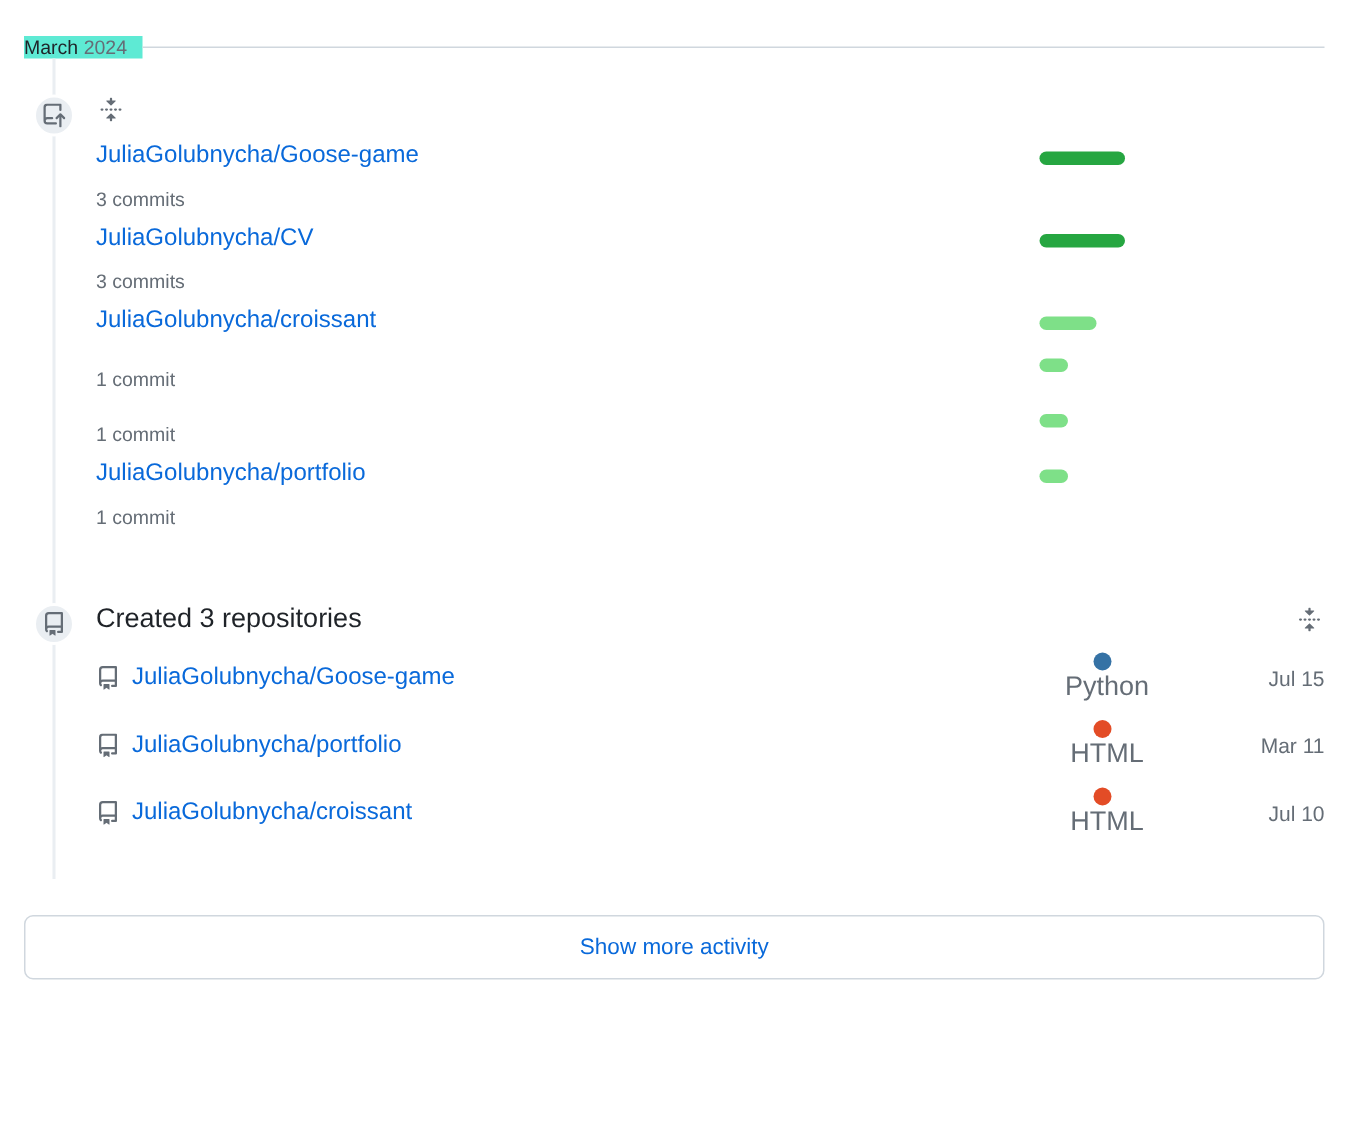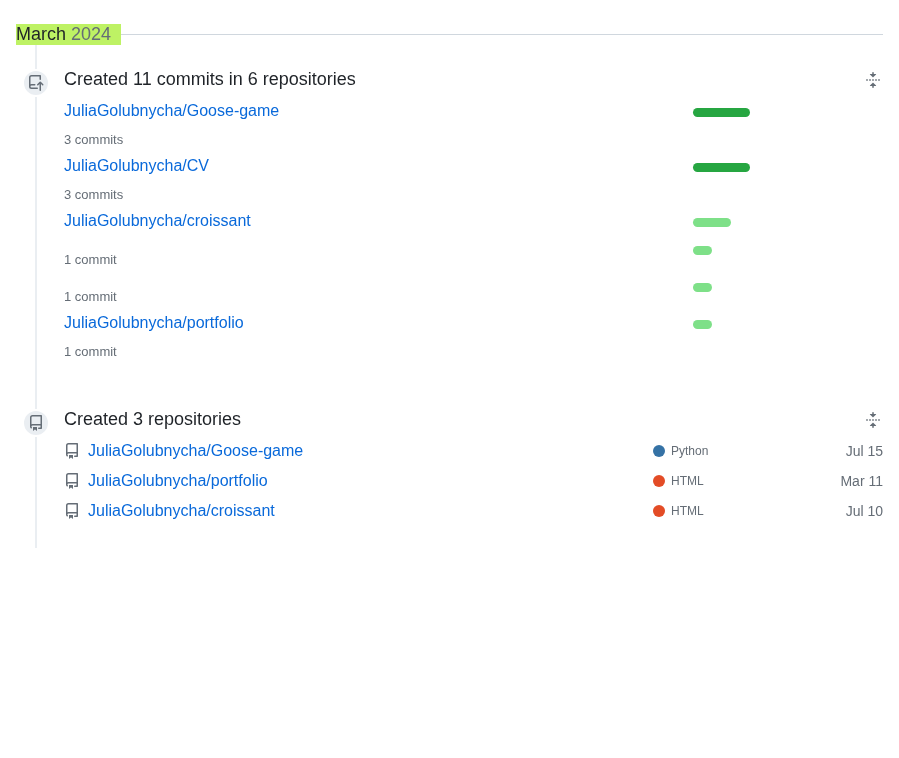--- a/index.html
+++ b/index.html
@@ -10,24 +10,24 @@
     width: 899px;
     font-size: 14px;
   }
   .container { padding: 0 16px; }
   .timeline-header {
     display: flex;
     align-items: center;
     margin: 24px 0 0 0;
   }
   .timeline-header-label {
-    font-size: 18px;
+    font-size: 13px;
     color: #1f2328;
     padding-right: 10px;
-    background: #bef264;
+    background: #5eead4;
   }
   .timeline-header-label .year { color: #656d76; }
   .timeline-header-line {
     flex: 1;
     height: 1px;
     background: #d0d7de;
   }
   .timeline {
     position: relative;
     padding-left: 24px;
@@ -121,21 +121,22 @@
     color: #656d76;
   }
   .repo-icon-cell svg { fill: #656d76; }
   .repo-name-cell { flex: 1; }
   .repo-name-cell a { color: #0969da; font-size: 16px; text-decoration: none; }
   .lang-cell {
     width: 170px;
     display: flex;
     align-items: center;
     color: #656d76;
-    font-size: 12px;
+    font-size: 18px;
+    flex-direction: column;
   }
   .lang-dot {
     width: 12px;
     height: 12px;
     border-radius: 50%;
     margin-right: 6px;
   }
   .date-cell {
     width: 60px;
     text-align: right;
@@ -169,21 +170,20 @@
 
   <div class="timeline">
 
     <div class="timeline-item">
       <div class="timeline-badge">
         <svg width="16" height="16" viewBox="0 0 16 16">
             <path d="M1 2.5A2.5 2.5 0 0 1 3.5 0h8.75a.75.75 0 0 1 .75.75v3.5a.75.75 0 0 1-1.5 0V1.5h-8a1 1 0 0 0-1 1v6.708A2.493 2.493 0 0 1 3.5 9h3.25a.75.75 0 0 1 0 1.5H3.5a1 1 0 0 0 0 2h5.75a.75.75 0 0 1 0 1.5H3.5A2.5 2.5 0 0 1 1 11.5Zm13.23 7.79h-.001l-1.224-1.224v6.184a.75.75 0 0 1-1.5 0V9.066L10.28 10.29a.75.75 0 0 1-1.06-1.061l2.505-2.504a.75.75 0 0 1 1.06 0L15.29 9.23a.751.751 0 0 1-1.061 1.06Z"></path>
           </svg>
       </div>
       <div class="item-header">
-        <h3 class="item-title">Created 11 commits in 6 repositories</h3>
         <div class="collapse-btn">
           <svg width="16" height="16" viewBox="0 0 16 16">
               <path d="M10.896 2H8.75V.75a.75.75 0 0 0-1.5 0V2H5.104a.25.25 0 0 0-.177.427l2.896 2.896a.25.25 0 0 0 .354 0l2.896-2.896A.25.25 0 0 0 10.896 2ZM8.75 15.25a.75.75 0 0 1-1.5 0V14H5.104a.25.25 0 0 1-.177-.427l2.896-2.896a.25.25 0 0 1 .354 0l2.896 2.896a.25.25 0 0 1-.177.427H8.75v1.25Zm-6.5-6.5a.75.75 0 0 0 0-1.5h-.5a.75.75 0 0 0 0 1.5h.5ZM6 8a.75.75 0 0 1-.75.75h-.5a.75.75 0 0 1 0-1.5h.5A.75.75 0 0 1 6 8Zm2.25.75a.75.75 0 0 0 0-1.5h-.5a.75.75 0 0 0 0 1.5h.5ZM12 8a.75.75 0 0 1-.75.75h-.5a.75.75 0 0 1 0-1.5h.5A.75.75 0 0 1 12 8Zm2.25.75a.75.75 0 0 0 0-1.5h-.5a.75.75 0 0 0 0 1.5h.5Z"></path>
             </svg>
         </div>
       </div>
       <div class="commits-list" id="commits-list">
           <div class="commit-row">
     <div class="commit-left">
       <a href="#" class="repo-link">JuliaGolubnycha/Goose-game</a>
@@ -290,14 +290,15 @@
       <span class="lang-dot" style="background:#e34c26"></span>
               <span>HTML</span>
     </div>
     <div class="date-cell">Jul 10</div>
           </div>
         </div>
     </div>
 
   </div>
 
+  <div class="show-more">Show more activity</div>
 
 </div>
 
 </body></html>

